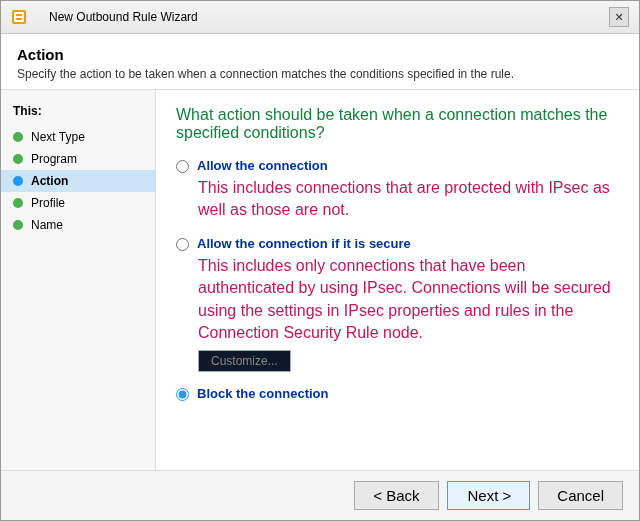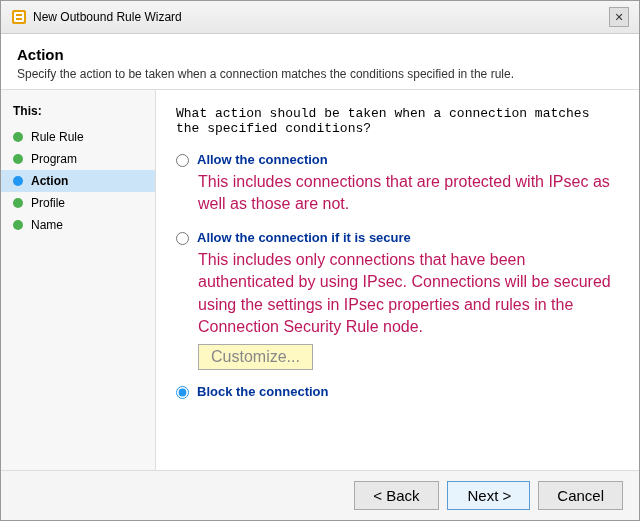--- a/index.html
+++ b/index.html
@@ -25,21 +25,21 @@
       background: linear-gradient(to bottom, #f5f5f5, #e8e8e8);
       border-bottom: 1px solid #ccc;
       padding: 6px 10px;
       display: flex;
       align-items: center;
       justify-content: space-between;
     }
     .title-bar-left {
       display: flex;
       align-items: center;
-      gap: 6px;
+      gap: 22px;
     }
     .title-icon {
       width: 16px;
       height: 16px;
       display: flex;
       align-items: center;
       justify-content: center;
     }
     .title-text {
       font-size: 12px;
@@ -114,24 +114,23 @@
     }
     .step-item.active .step-label {
       font-weight: bold;
     }
     .main-panel {
       flex: 1;
       padding: 16px 20px;
       overflow-y: auto;
     }
     .question-text {
-      font-size: 13px;
-      color: #000000;
+      font-size: 16px;
+      color: #15803d;
       margin-bottom: 16px;
-      font-family: Liberation Mono, monospace;
     }
     .option-group {
       margin-bottom: 14px;
     }
     .radio-row {
       display: flex;
       align-items: flex-start;
       gap: 8px;
       margin-bottom: 4px;
     }
@@ -148,22 +147,22 @@
     .option-desc {
       font-size: 16px;
       color: #be185d;
       margin-left: 22px;
       margin-bottom: 6px;
       line-height: 1.4;
     }
     .customize-btn {
       margin-left: 22px;
       padding: 3px 12px;
-      font-size: 16px;
-      background: #fef9c3;
+      font-size: 12px;
+      background: #0f172a;
       border: 1px solid #aaa;
       color: #888;
       cursor: not-allowed;
     }
     .footer {
       border-top: 1px solid #ddd;
       padding: 10px 16px;
       display: flex;
       justify-content: flex-end;
       gap: 8px;
@@ -209,21 +208,21 @@
     <p>Specify the action to be taken when a connection matches the conditions specified in the rule.</p>
   </div>
 
   <div class="content-area">
 
     <div class="sidebar">
       <div class="steps-label">This:</div>
 
       <div class="step-item">
         <div class="step-dot"></div>
-        <span class="step-label">Rule Rule</span>
+        <span class="step-label">Next Type</span>
       </div>
       <div class="step-item">
         <div class="step-dot"></div>
         <span class="step-label">Program</span>
       </div>
       <div class="step-item active">
         <div class="step-dot"></div>
         <span class="step-label">Action</span>
       </div>
       <div class="step-item">

